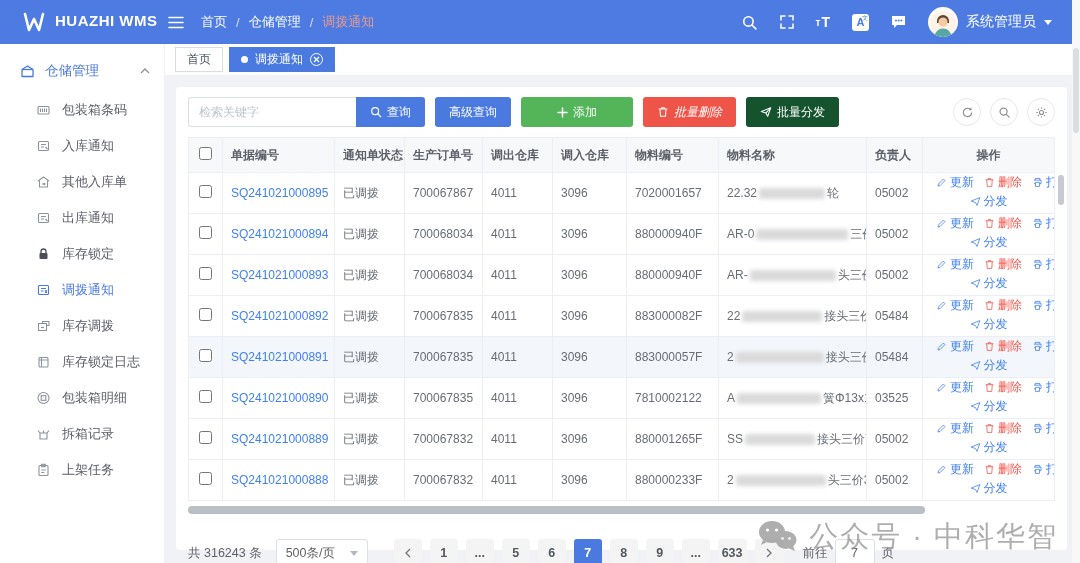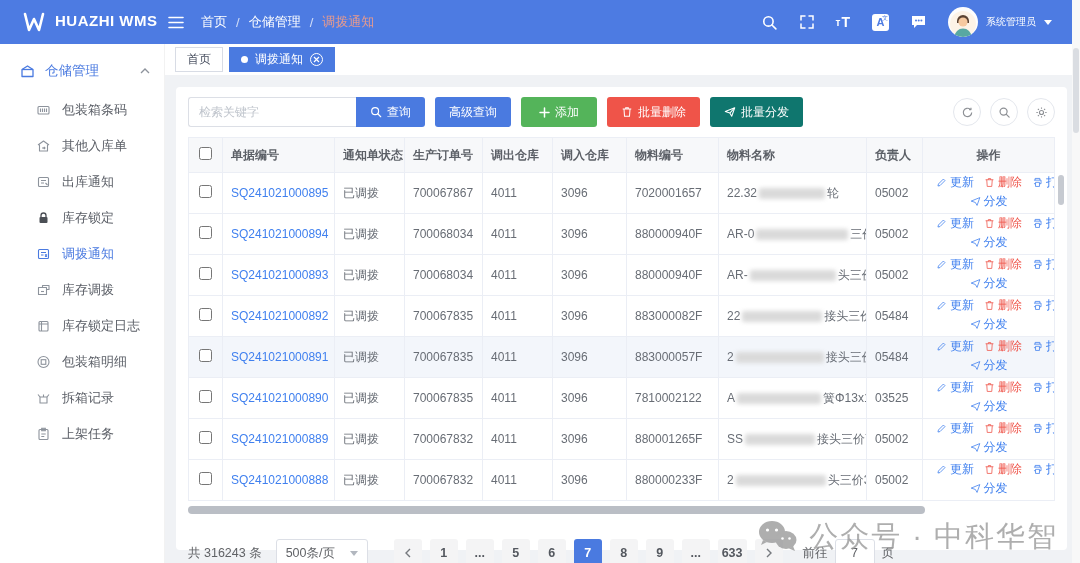--- a/index.html
+++ b/index.html
@@ -17,21 +17,21 @@
   .crumb-active { color:#e59a8f; }
   .topbar-right { margin-left:auto; display:flex; align-items:center; gap:21px; padding-right:28px; }
   .tb-icon { display:flex; align-items:center; justify-content:center; cursor:pointer; }
   .fontsize-icon { font-size:14px; font-weight:bold; color:#fff; letter-spacing:1px; }
   .fontsize-icon .small-t { font-size:10px; }
   .translate-icon { width:17px; height:17px; background:#fff; border-radius:3px; color:#4d7be2;
     font-size:11px; font-weight:bold; display:flex; align-items:center; justify-content:center; position:relative; }
   .translate-icon .sup { position:absolute; top:0; right:1px; font-size:6px; font-weight:normal; }
   .user { display:flex; align-items:center; gap:8px; cursor:pointer; }
   .avatar { width:30px; height:30px; border-radius:50%; background:#fdfdfd; overflow:hidden; display:flex; align-items:flex-end; justify-content:center; }
-  .username { font-size:10px; }
+  .username { font-size:14px; }
   .caret-down { width:0; height:0; border-left:4px solid transparent; border-right:4px solid transparent; border-top:5px solid #fff; }
 
   
   .page-body { display:flex; height:519px; }
   .sidebar { width:165px; background:#fff; flex:none; overflow:hidden; padding-top:6px; border-right:1px solid #f2f2f2; }
   .side-group { height:42px; display:flex; align-items:center; gap:10px; padding:0 14px 0 20px; color:#4a7ae0; font-size:13.5px; cursor:pointer; }
   .side-group .grow { flex:1; }
   .side-item { height:36px; display:flex; align-items:center; gap:11px; padding-left:36px; font-size:13px; color:#5a5e66; cursor:pointer; white-space:nowrap; }
   .side-item .sicon { color:#8d939c; display:flex; }
   .side-item.active { color:#4a7ae0; }
@@ -51,23 +51,23 @@
 
   .toolbar { display:flex; align-items:center; }
   .search-wrap { display:flex; }
   .search-input { width:168px; height:30px; border:1px solid #dcdfe6; border-right:none; border-radius:3px 0 0 3px;
     padding:0 10px; font-size:12px; color:#333; outline:none; font-family:inherit; }
   .search-input::placeholder { color:#bfc4cc; }
   .btn { height:30px; border:none; border-radius:3px; font-size:12px; color:#fff; display:inline-flex; align-items:center;
     justify-content:center; gap:5px; padding:0 14px; cursor:pointer; font-family:inherit; white-space:nowrap; }
   .btn-query { background:#4a7ae0; border-radius:0 3px 3px 0; }
   .btn-adv { background:#4a7ae0; margin-left:10px; }
-  .btn-add { background:#54b45a; margin-left:10px; padding:0 18px; }
-  .btn-del { background:#ef5449; margin-left:10px; }
-  .btn-dist { background:#0f766e; margin-left:10px; }
+  .btn-add { background:#54b45a; margin-left:10px; padding:0 36px; }
+  .btn-del { background:#ef5449; margin-left:10px;font-style:italic; }
+  .btn-dist { background:#14532d; margin-left:10px; }
   .tool-right { margin-left:auto; display:flex; gap:9px; }
   .circle-btn { width:28px; height:28px; border-radius:50%; border:1px solid #e4e7ed; background:#fff; color:#8d9095;
     display:flex; align-items:center; justify-content:center; cursor:pointer; }
 
   
   table { width:100%; border-collapse:collapse; table-layout:fixed; margin-top:10px; font-size:12px; color:#686d75; }
   thead th { background:#f7f8fa; height:35px; font-weight:bold; color:#5b5f66; text-align:left; padding:0 8px;
     border:1px solid #ebeef5; white-space:nowrap; }
   tbody td { height:41px; padding:0 8px; border:1px solid #ebeef5; background:#fff; white-space:nowrap; overflow:hidden; }
   tbody tr.hl td { background:#f3f6fb; }
@@ -180,20 +180,29 @@
     </div>
 
     <div class="side-item">
       <span class="sicon">
           <svg width="15" height="14" viewBox="0 0 14 14" fill="none" stroke="currentColor" stroke-width="1.1">
             <rect x="1.5" y="3.5" width="11" height="7.5" rx="1"></rect>
             <path d="M4 5.5v3.5M6 5.5v3.5M8 5.5v3.5M10 5.5v3.5"></path>
           </svg>
         </span>
       <span>包装箱条码</span>
+    </div>
+    <div class="side-item">
+      <span class="sicon">
+          <svg width="15" height="14" viewBox="0 0 14 14" fill="none" stroke="currentColor" stroke-width="1.1">
+            <rect x="2" y="2.5" width="10" height="9" rx="1"></rect>
+            <path d="M4.5 5.5h5M4.5 8h3M9 8l2 2"></path>
+          </svg>
+        </span>
+      <span>入库通知</span>
     </div>
     <div class="side-item">
       <span class="sicon">
           <svg width="15" height="14" viewBox="0 0 14 14" fill="none" stroke="currentColor" stroke-width="1.1" stroke-linejoin="round">
             <path d="M1.5 6L7 2l5.5 4"></path>
             <path d="M3 5.5V12h8V5.5"></path>
             <path d="M5.5 9h3l-1.2-1.2M8.5 9l-1.2 1.2"></path>
           </svg>
         </span>
       <span>其他入库单</span>

